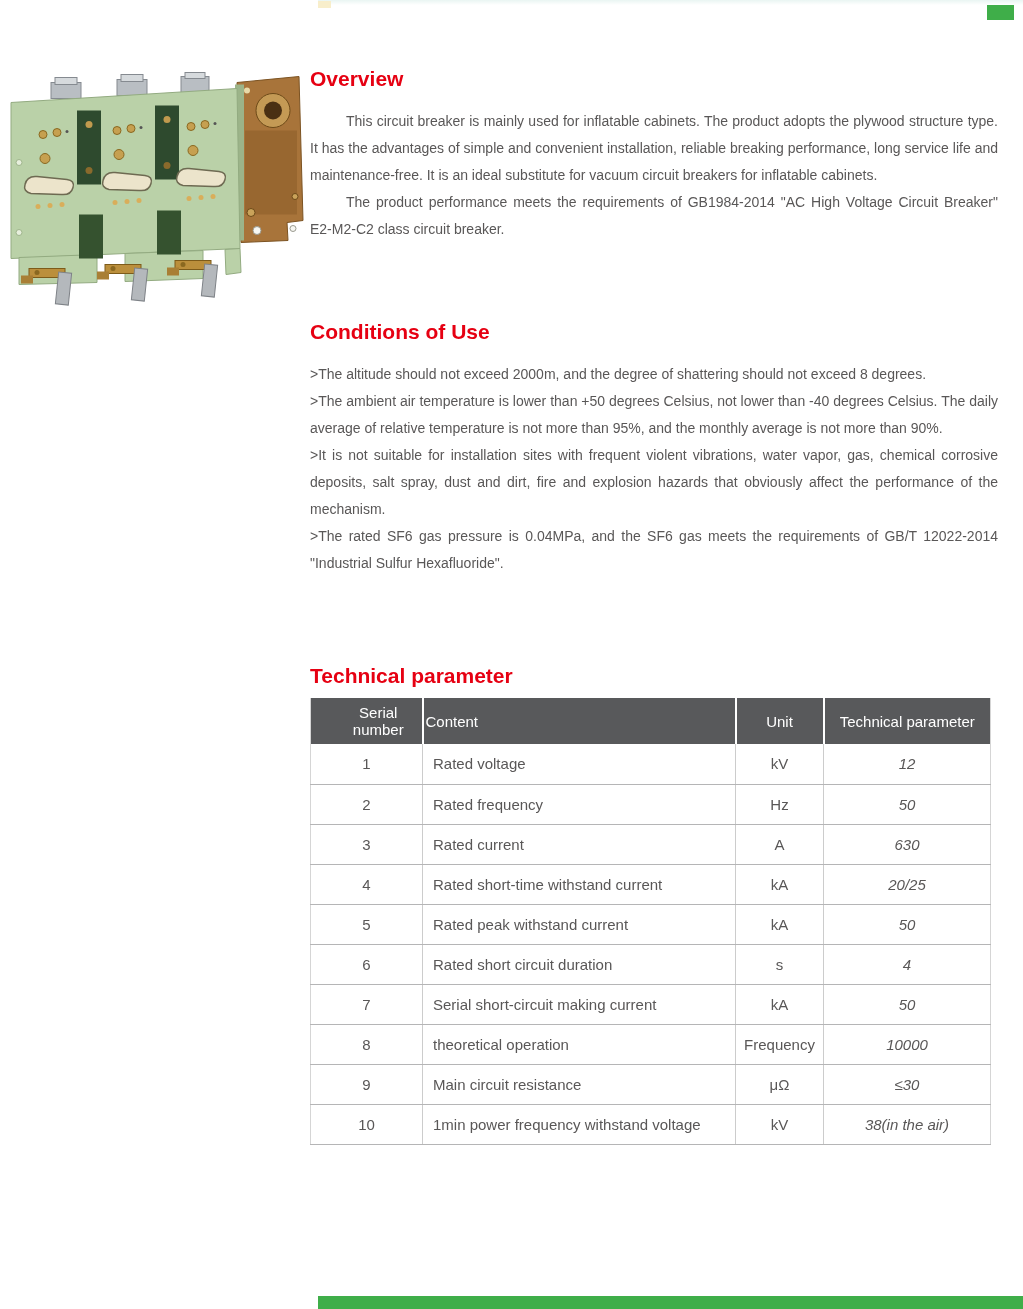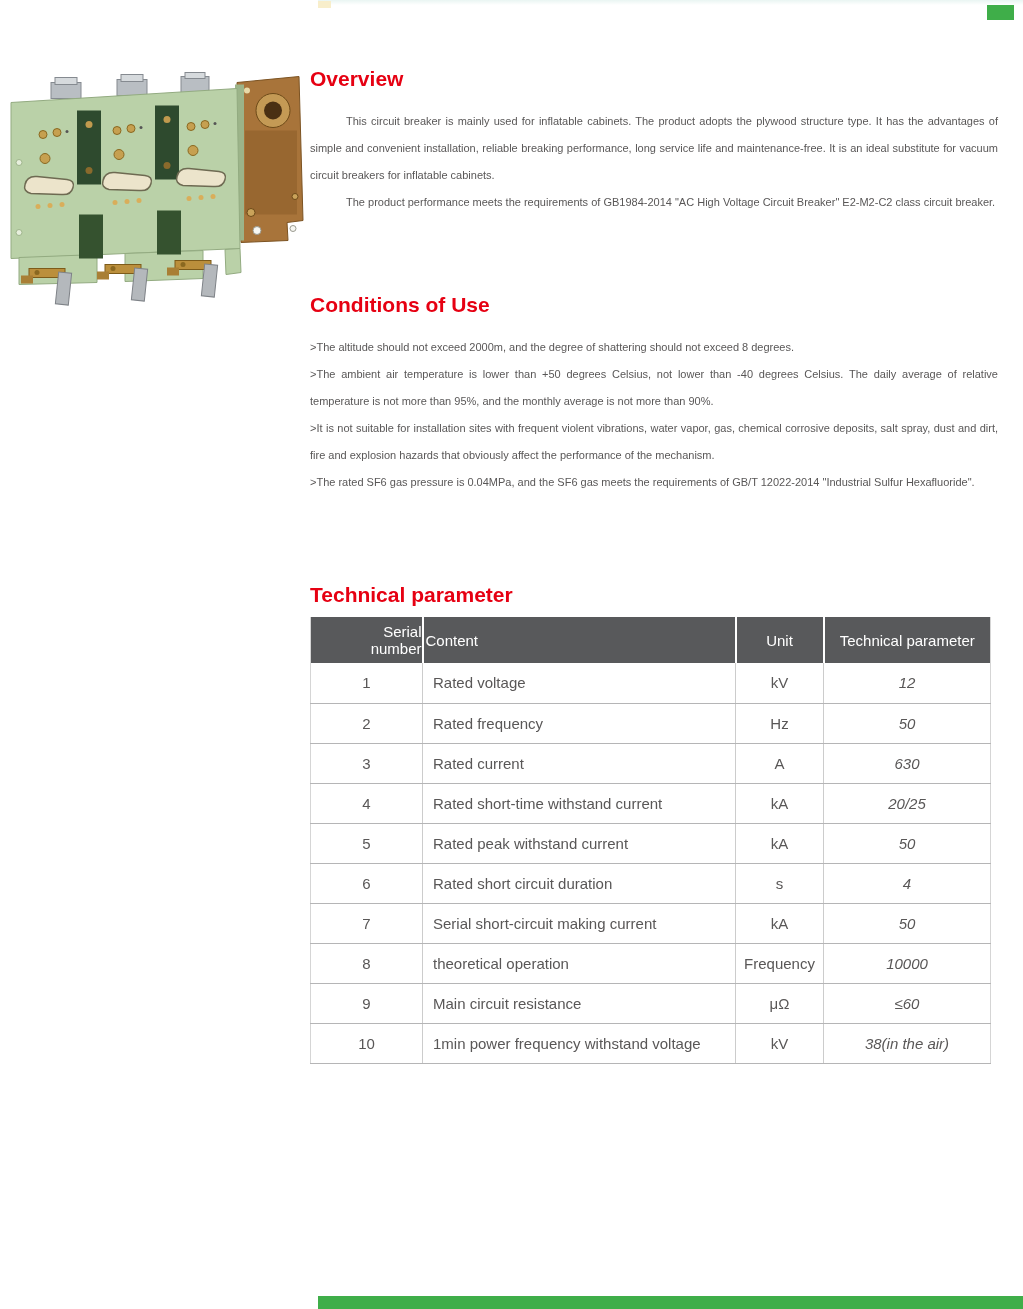--- a/index.html
+++ b/index.html
@@ -20,32 +20,32 @@
   
   .product-photo { position:absolute; left:5px; top:70px; width:308px; height:240px; }
   .product-photo svg { display:block; width:100%; height:100%; }
 
   
   .main { position:absolute; left:310px; top:0; width:688px; }
   h2.red-title { color:#e60012; font-size:21px; font-weight:bold; line-height:25px; }
   .overview-title   { margin:66px 0 17px 0; }
   .cond-title       { margin:76px 0 17px 0; }
   .tech-title       { margin:86px 0 10px 0; }
-  p.para { font-size:11px; line-height:27px; text-align:justify; color:#595757; }
+  p.para { font-size:14px; line-height:27px; text-align:justify; color:#595757; }
   p.indent { text-indent:36px; }
 
   
   table.tech { border-collapse:collapse; width:680px; table-layout:fixed;
     font-size:15px; color:#595757; border-left:1px solid #d5d5d5; border-right:1px solid #d5d5d5; }
   table.tech thead th {
     background:#58595b; color:#ffffff; font-weight:normal; height:46px;
     border-right:2px solid #ffffff; font-size:15px;
   }
   table.tech thead th:last-child { border-right:none; }
-  table.tech thead th.h-serial { text-align:right; padding-left:24px; }
+  table.tech thead th.h-serial { text-align:center; padding-left:24px; }
   table.tech thead th.h-content { text-align:left; padding-left:2px; }
   table.tech thead th.h-unit, table.tech thead th.h-param { text-align:center; }
   table.tech tbody td {
     height:40px; text-align:center; vertical-align:middle;
     border-bottom:1px solid #b5b5b6; border-right:1px solid #cccccc;
   }
   table.tech tbody td:last-child { border-right:none;font-style:italic; }
   table.tech tbody td.c1 { text-align:left; padding-left:10px; }
   col.w-serial { width:112px; } col.w-content { width:313px; }
   col.w-unit { width:88px; } col.w-param { width:167px; }
@@ -229,21 +229,21 @@
             <tr>
               <td class="c0">8</td>
               <td class="c1">theoretical operation</td>
               <td class="c2">Frequency</td>
               <td class="c3">10000</td>
             </tr>
             <tr>
               <td class="c0">9</td>
               <td class="c1">Main circuit resistance</td>
               <td class="c2">μΩ</td>
-              <td class="c3">≤60</td>
+              <td class="c3">≤30</td>
             </tr>
             <tr>
               <td class="c0">10</td>
               <td class="c1">1min power frequency withstand voltage</td>
               <td class="c2">kV</td>
               <td class="c3">38(in the air)</td>
             </tr>
           </tbody>
       </table>
     </section>

